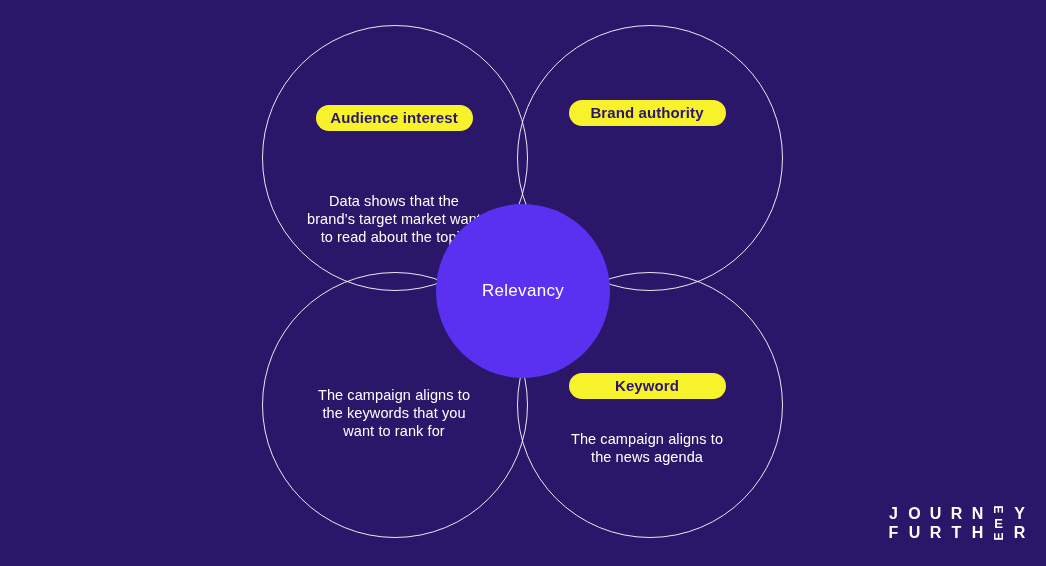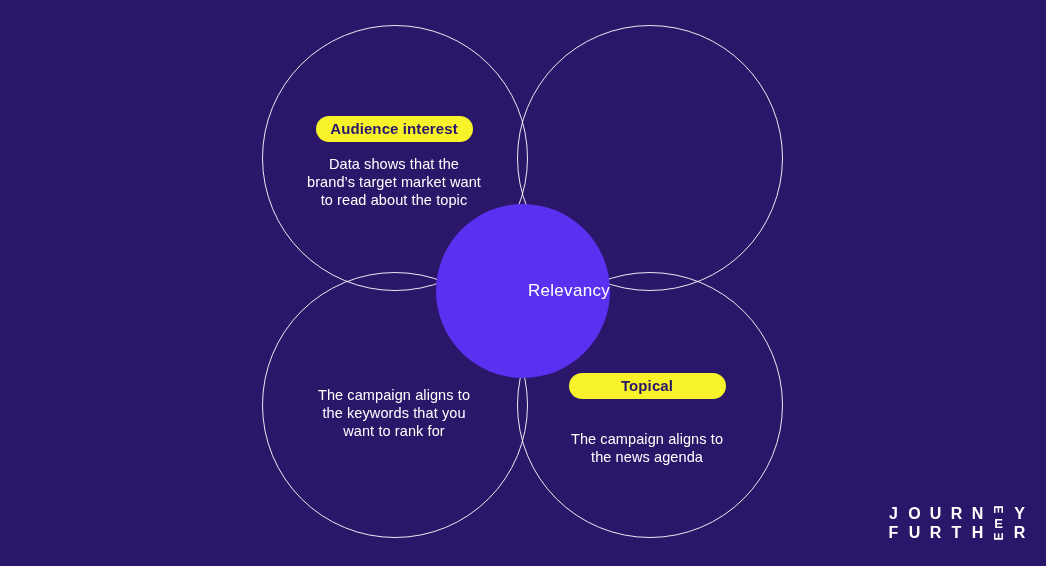--- a/index.html
+++ b/index.html
@@ -26,41 +26,41 @@
   .ring-bl { left: 262px; top: 272px; }
   .ring-br { left: 517px; top: 272px; }
 
   
   .center-circle {
     position: absolute;
     left: 436px; top: 204px;
     width: 174px; height: 174px;
     border-radius: 50%;
     background: var(--center-bg, #5A31F0);
-    display: flex; align-items: center; justify-content: flex-end;
+    display: flex; align-items: center; justify-content: center;
     z-index: 3;
   }
   .center-label {
     color: var(--text, #FFFFFF);
     font-size: 17px;
     font-weight: 500;
     letter-spacing: 0.3px;
   }
 
   
   .quadrant {
     position: absolute;
     width: 260px;
     display: flex;
     flex-direction: column;
     align-items: center;
     z-index: 2;
     text-align: center;
   }
-  .q-tl { left: 264px; top: 116px; }
+  .q-tl { left: 264px; top: 105px; gap: 48px; }
   .q-tr { left: 517px; top: 100px; }
   .q-bl { left: 264px; top: 373px; }
   .q-br { left: 517px; top: 373px; }
 
   .pill {
     width: 157px;
     height: 26px;
     line-height: 26px;
     border-radius: 13px;
     background: var(--pill-bg, #F8F22B);
@@ -133,32 +133,33 @@
   <div class="quadrant q-tl">
     <div class="pill">Audience interest</div>
     <div class="desc-wrap">
       <div class="desc">Data shows that the
 brand’s target market want
 to read about the topic</div>
     </div>
   </div>
 
   <div class="quadrant q-tr">
+    <div class="pill">Brand authority</div>
   </div>
 
   <div class="quadrant q-bl">
     <div class="desc-wrap">
       <div class="desc">The campaign aligns to
 the keywords that you
 want to rank for</div>
     </div>
   </div>
 
   <div class="quadrant q-br">
-    <div class="pill">Topical</div>
+    <div class="pill">Keyword</div>
     <div class="desc-wrap">
       <div class="desc">The campaign aligns to
 the news agenda</div>
     </div>
   </div>
 
   <div class="center-circle">
     <span class="center-label">Relevancy</span>
   </div>
 

